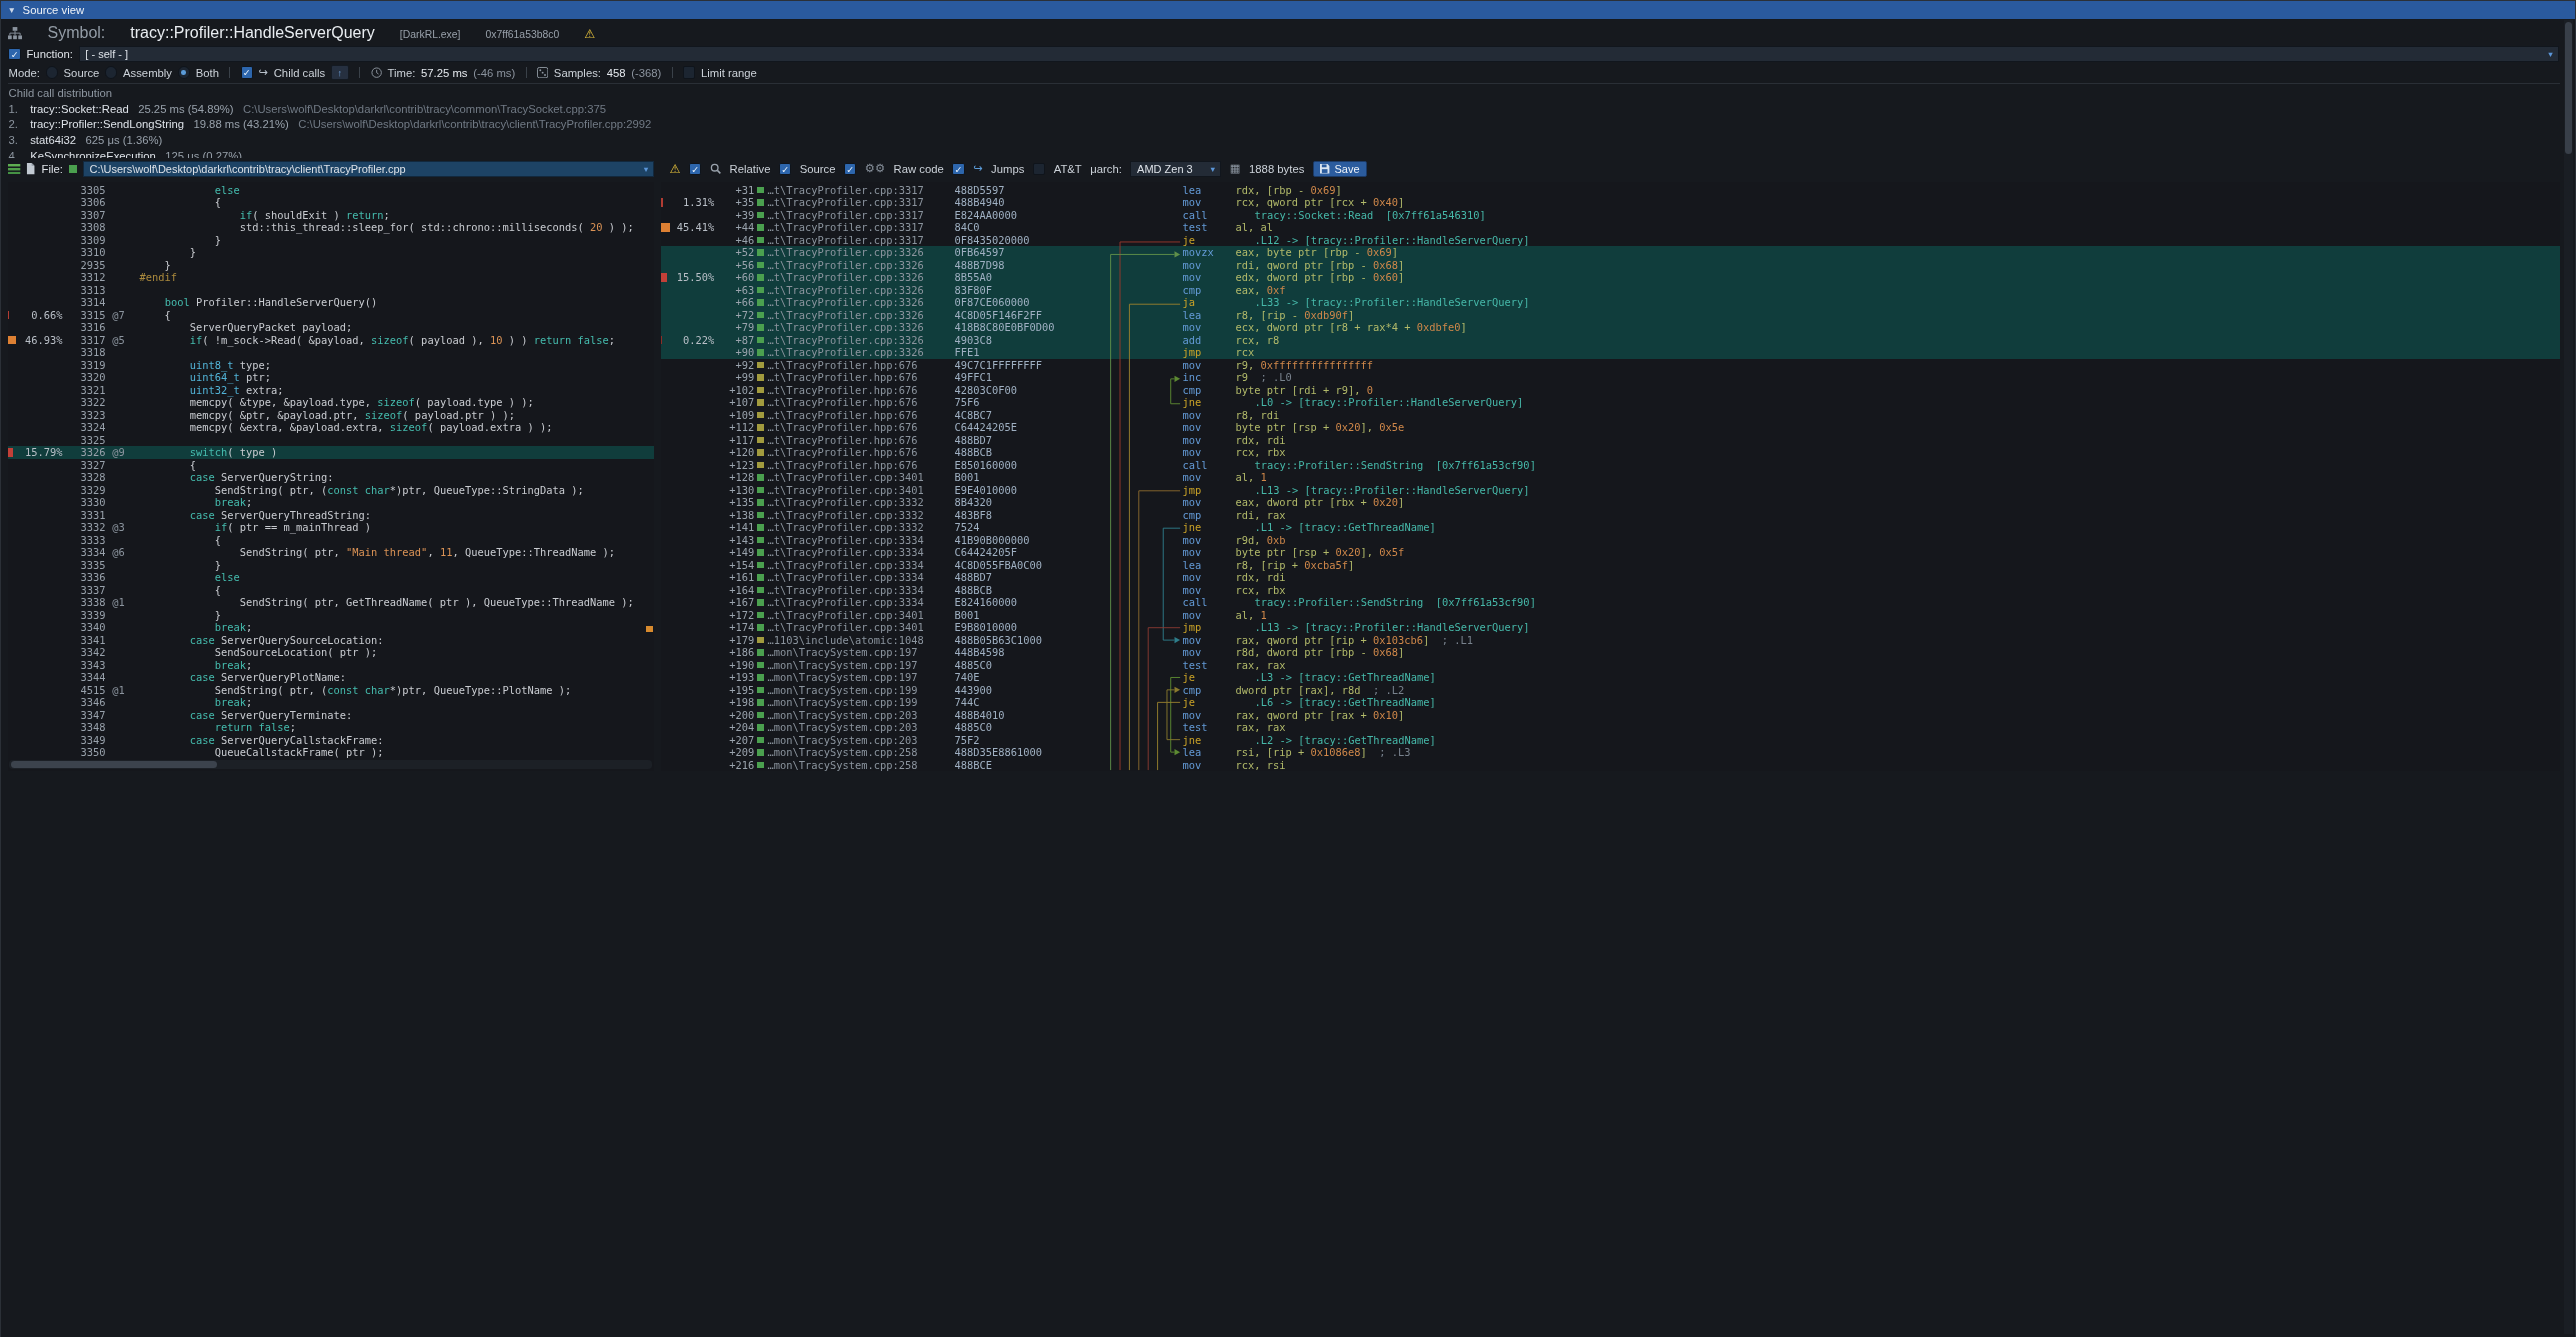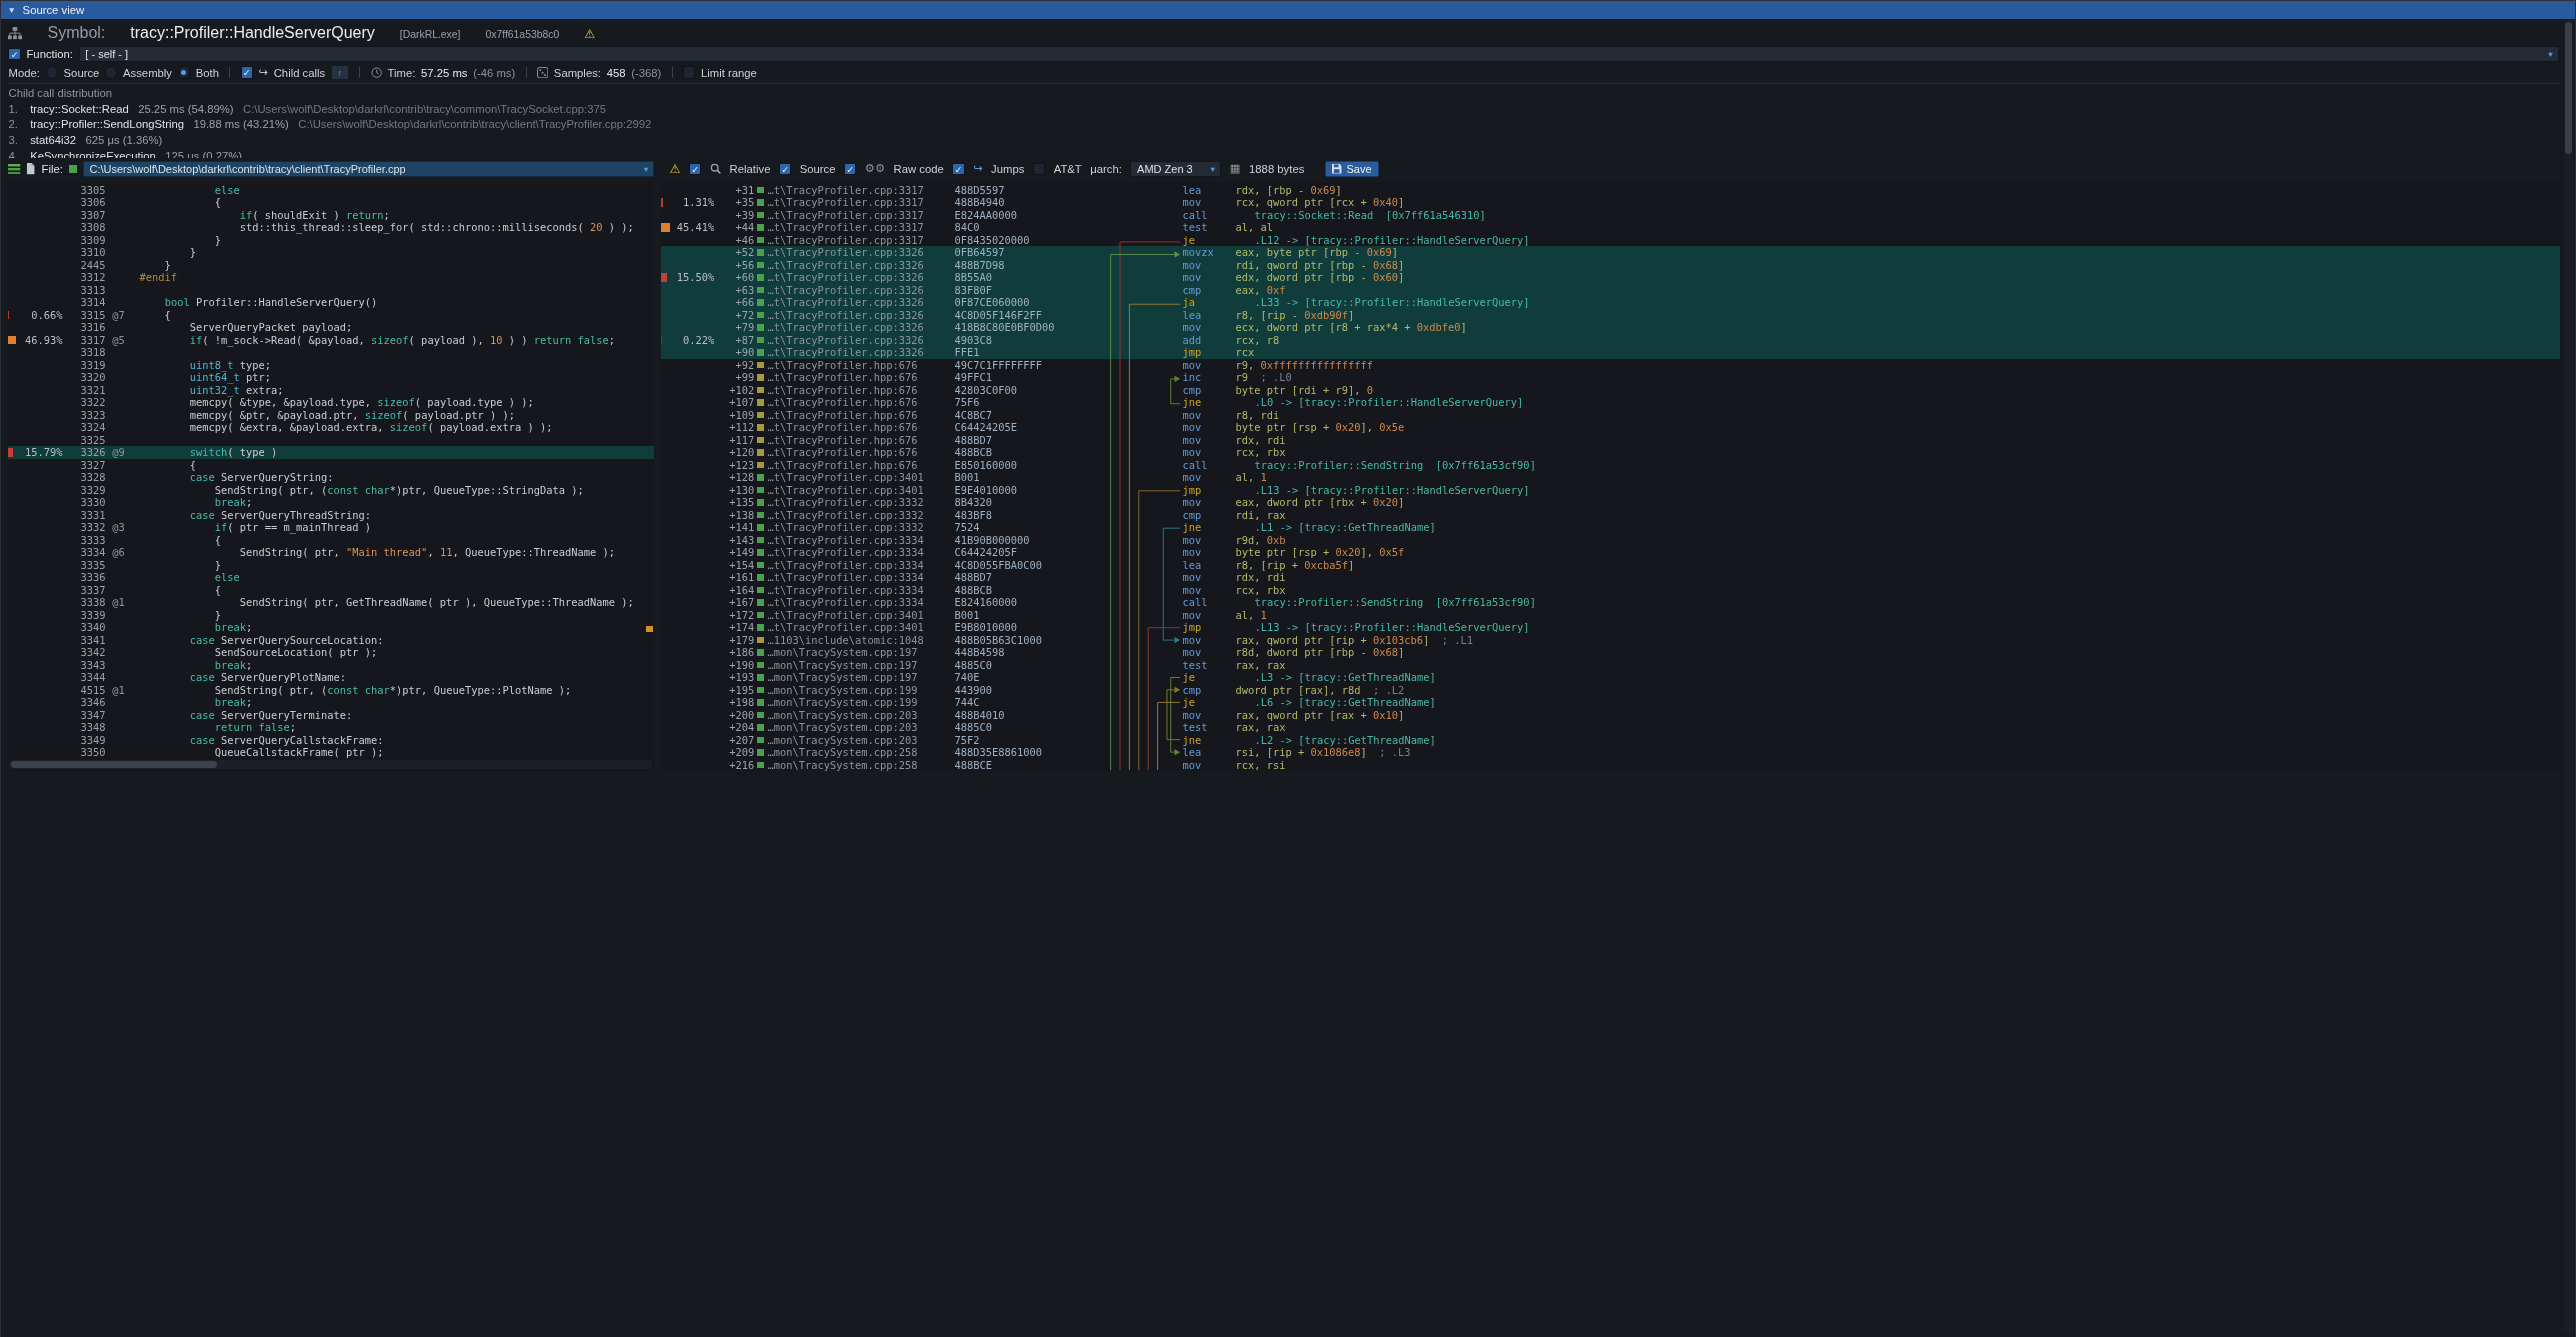--- a/index.html
+++ b/index.html
@@ -62,21 +62,21 @@
   .cd-loc { color:#717a85; }
 
   
   .toolbar-band { display:flex; align-items:center; height:20px; gap:15px; padding:0 0.9px; margin-top:0.9px; }
   .file-bar { width:646px; flex:none; display:flex; align-items:center; gap:5.7px; font-size:11.3px; }
   .file-combo { flex:1; background:#1d4365; border:0.9px solid #12283d; }
   .swatch { width:8.5px; height:8.5px; flex:none; }
   .asm-toolbar { display:flex; align-items:center; gap:8.5px; font-size:11.3px; color:#ccd2d9; }
   .uarch-combo { width:91px; }
   .save-btn { background:#2b5c9e; border:0.9px solid #1b3a66; border-radius:1.9px; height:16px; padding:0 6.6px;
-              display:inline-flex; align-items:center; gap:4.7px; font-size:11px; color:#eef3f9;margin-left:12px; }
+              display:inline-flex; align-items:center; gap:4.7px; font-size:11px; color:#eef3f9; }
 
   
   .panes { display:flex; gap:7.6px; height:589px; margin-top:2.8px; }
   .pane { background:#15171c; position:relative; overflow:hidden; }
   .source-pane { width:646px; flex:none; }
   .asm-pane { flex:1; }
   .mono, .sline, .arow { font-family:"DejaVu Sans Mono", monospace; font-size:10.4px; }
 
   .sline, .arow { display:flex; height:12.5px; line-height:12.5px; white-space:pre; position:relative; }
   .sline.hl, .arow.hl { background:#103d3c; }
@@ -290,21 +290,21 @@
     <div class="panes">
 
       <div class="pane source-pane">
         <div id="src-lines" style="padding-top:1.9px;">
             <div class="sline"><span class="sl-pct"></span><span class="sl-num">3305</span><span class="sl-ann"></span><span class="sl-code"><span class="tp">            </span><span class="tk">else</span></span></div>
             <div class="sline"><span class="sl-pct"></span><span class="sl-num">3306</span><span class="sl-ann"></span><span class="sl-code"><span class="tp">            {</span></span></div>
             <div class="sline"><span class="sl-pct"></span><span class="sl-num">3307</span><span class="sl-ann"></span><span class="sl-code"><span class="tp">                </span><span class="tk">if</span><span class="tp">( shouldExit ) </span><span class="tk">return</span><span class="tp">;</span></span></div>
             <div class="sline"><span class="sl-pct"></span><span class="sl-num">3308</span><span class="sl-ann"></span><span class="sl-code"><span class="tp">                std::this_thread::sleep_for( std::chrono::milliseconds( </span><span class="tn">20</span><span class="tp"> ) );</span></span></div>
             <div class="sline"><span class="sl-pct"></span><span class="sl-num">3309</span><span class="sl-ann"></span><span class="sl-code"><span class="tp">            }</span></span></div>
             <div class="sline"><span class="sl-pct"></span><span class="sl-num">3310</span><span class="sl-ann"></span><span class="sl-code"><span class="tp">        }</span></span></div>
-            <div class="sline"><span class="sl-pct"></span><span class="sl-num">2445</span><span class="sl-ann"></span><span class="sl-code"><span class="tp">    }</span></span></div>
+            <div class="sline"><span class="sl-pct"></span><span class="sl-num">2935</span><span class="sl-ann"></span><span class="sl-code"><span class="tp">    }</span></span></div>
             <div class="sline"><span class="sl-pct"></span><span class="sl-num">3312</span><span class="sl-ann"></span><span class="sl-code"><span class="td">#endif</span></span></div>
             <div class="sline"><span class="sl-pct"></span><span class="sl-num">3313</span><span class="sl-ann"></span><span class="sl-code"></span></div>
             <div class="sline"><span class="sl-pct"></span><span class="sl-num">3314</span><span class="sl-ann"></span><span class="sl-code"><span class="tp">    </span><span class="tk">bool</span><span class="tp"> Profiler::HandleServerQuery()</span></span></div>
             <div class="sline"><div class="bar" style="width: 1.9px; background: rgb(178, 60, 51);"></div><span class="sl-pct">0.66%</span><span class="sl-num">3315</span><span class="sl-ann">@7</span><span class="sl-code"><span class="tp">    {</span></span></div>
             <div class="sline"><span class="sl-pct"></span><span class="sl-num">3316</span><span class="sl-ann"></span><span class="sl-code"><span class="tp">        ServerQueryPacket payload;</span></span></div>
             <div class="sline"><div class="bar" style="width: 8.5px; background: rgb(221, 128, 51);"></div><span class="sl-pct">46.93%</span><span class="sl-num">3317</span><span class="sl-ann">@5</span><span class="sl-code"><span class="tp">        </span><span class="tk">if</span><span class="tp">( !m_sock-&gt;Read( &amp;payload, </span><span class="tk">sizeof</span><span class="tp">( payload ), </span><span class="tn">10</span><span class="tp"> ) ) </span><span class="tk">return</span><span class="tp"> </span><span class="tk">false</span><span class="tp">;</span></span></div>
             <div class="sline"><span class="sl-pct"></span><span class="sl-num">3318</span><span class="sl-ann"></span><span class="sl-code"></span></div>
             <div class="sline"><span class="sl-pct"></span><span class="sl-num">3319</span><span class="sl-ann"></span><span class="sl-code"><span class="tp">        </span><span class="tt">uint8_t</span><span class="tp"> type;</span></span></div>
             <div class="sline"><span class="sl-pct"></span><span class="sl-num">3320</span><span class="sl-ann"></span><span class="sl-code"><span class="tp">        </span><span class="tt">uint64_t</span><span class="tp"> ptr;</span></span></div>
             <div class="sline"><span class="sl-pct"></span><span class="sl-num">3321</span><span class="sl-ann"></span><span class="sl-code"><span class="tp">        </span><span class="tt">uint32_t</span><span class="tp"> extra;</span></span></div>

